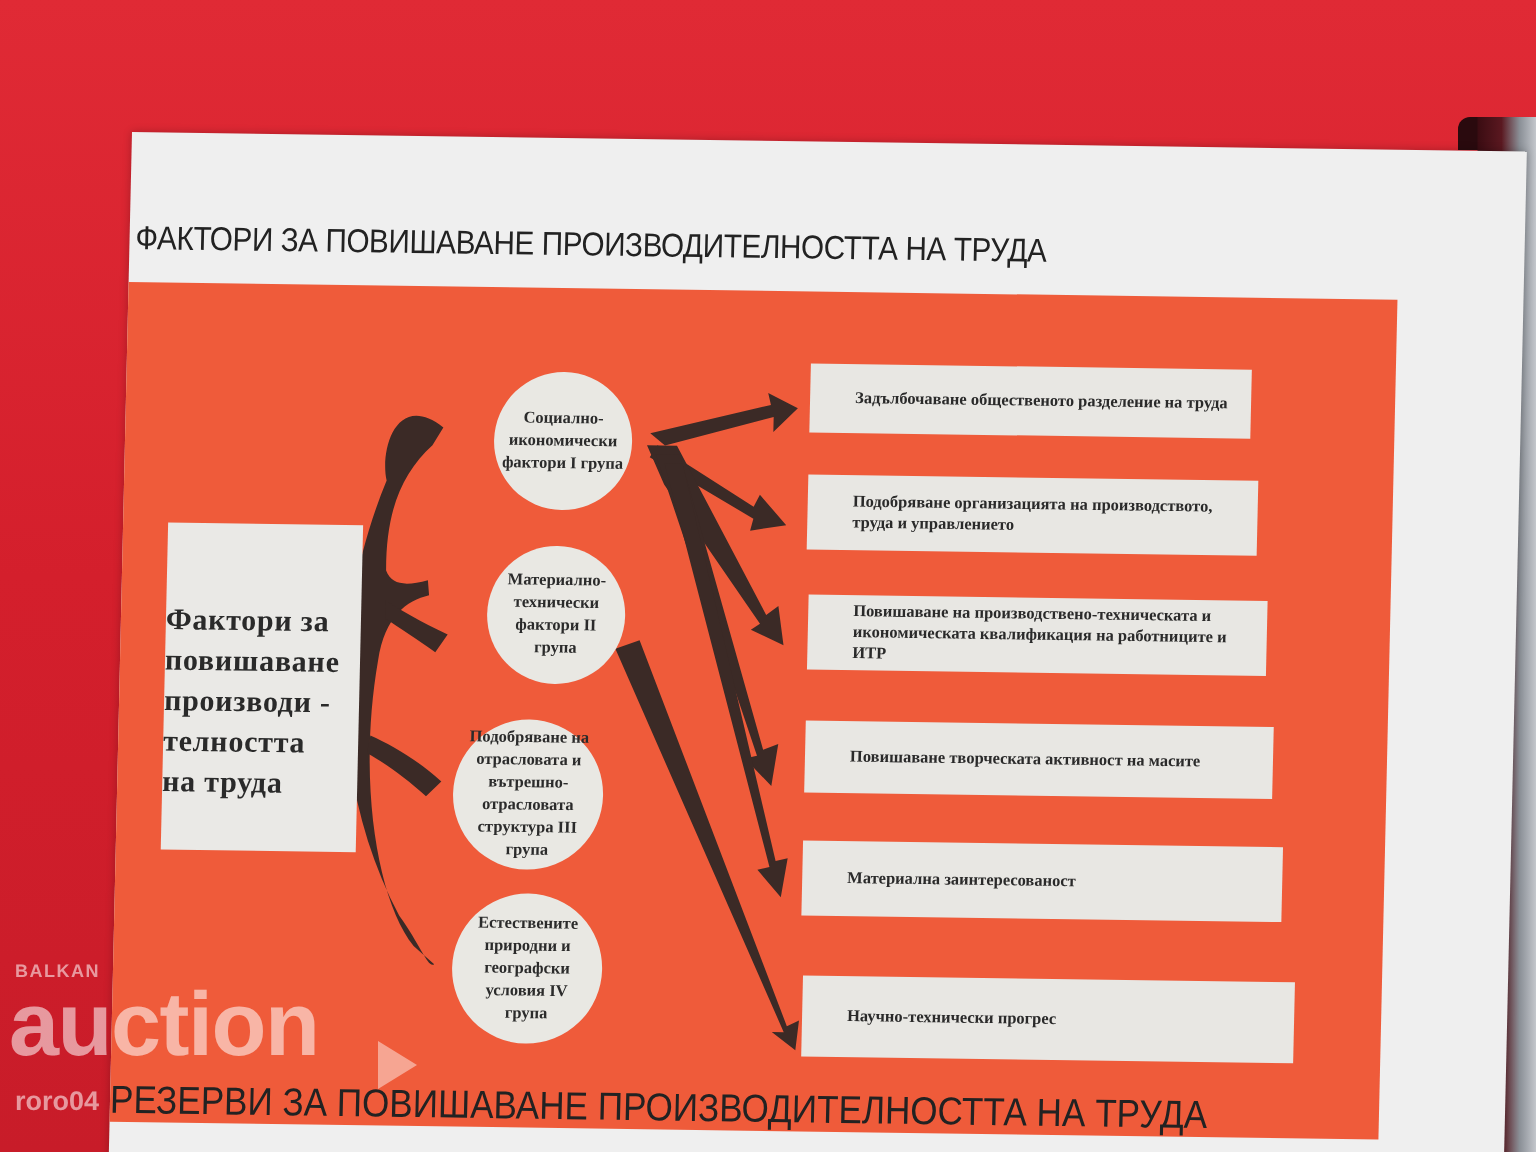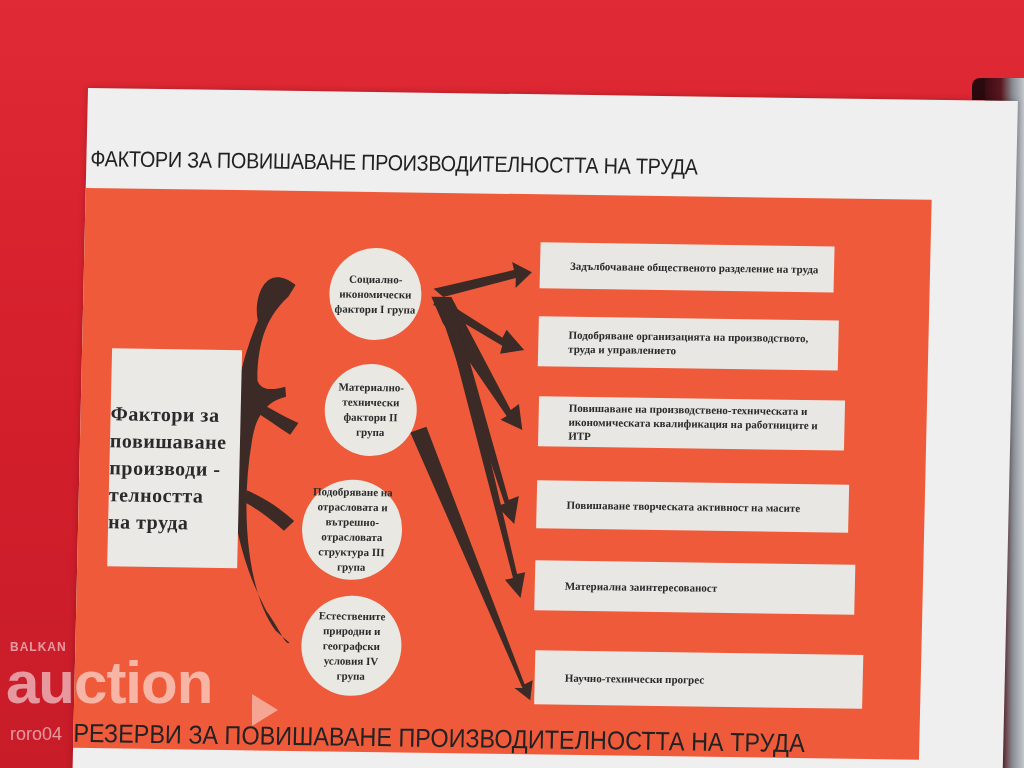--- a/index.html
+++ b/index.html
@@ -72,21 +72,21 @@
   .watermark {
     position:absolute; left:6px; top:640px; width:280px; height:130px;
     color:rgba(255,255,255,0.55);
     font-family:"Liberation Sans", sans-serif;
   }
   .wm-balkan { position:absolute; left:4px; top:0px; font-size:12px; font-weight:bold; letter-spacing:1px; }
   .wm-auction { position:absolute; left:0px; top:8px; font-size:60px; font-weight:bold; letter-spacing:-1px; }
   .wm-play { position:absolute; left:246px; top:54px; width:0; height:0;
     border-top:16px solid transparent; border-bottom:16px solid transparent;
     border-left:26px solid rgba(255,255,255,0.45); }
-  .wm-user { position:absolute; left:4px; top:84px; font-size:18px; font-weight:normal; }
+  .wm-user { position:absolute; left:4px; top:84px; font-size:18px; font-weight:bold; }
 </style>
 </head>
 <body>
 
 <div class="bg-shade"></div>
 
 <div class="device-cap"></div>
 <div class="device"></div>
 
 <div class="poster">

